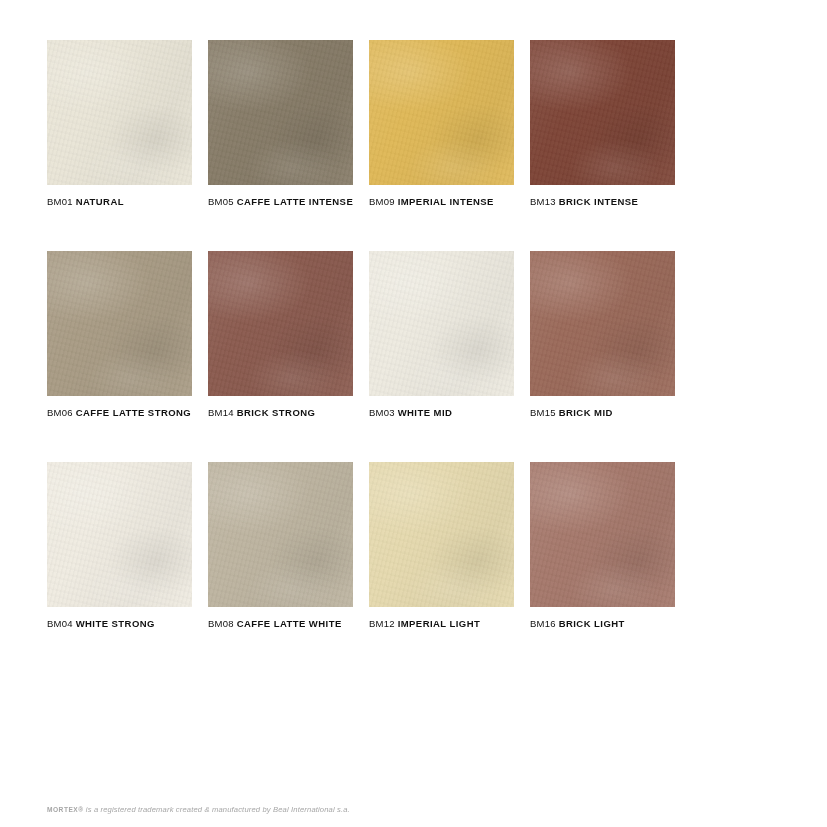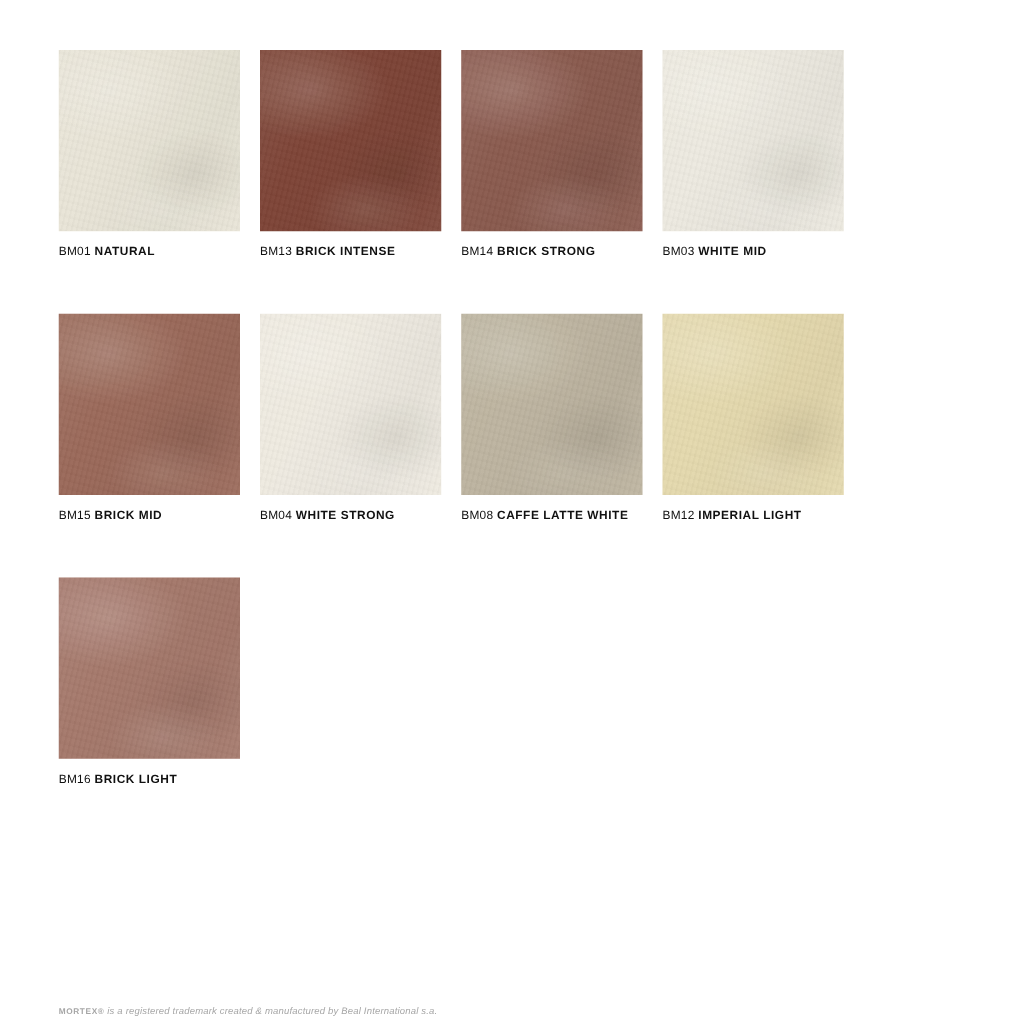--- a/index.html
+++ b/index.html
@@ -112,22 +112,34 @@
 <body>
 
 <div class="sheet">
 
   <div class="swatch-grid">
       <div class="swatch-cell">
         <div class="swatch-chip" style="background-color: rgb(233, 229, 215);"></div>
         <div class="swatch-label"><span class="swatch-code">BM01</span> <span class="swatch-name">NATURAL</span></div>
       </div>
       <div class="swatch-cell">
+        <div class="swatch-chip" style="background-color: rgb(134, 123, 103);"></div>
+        <div class="swatch-label"><span class="swatch-code">BM05</span> <span class="swatch-name">CAFFE LATTE INTENSE</span></div>
+      </div>
+      <div class="swatch-cell">
+        <div class="swatch-chip" style="background-color: rgb(223, 184, 87);"></div>
+        <div class="swatch-label"><span class="swatch-code">BM09</span> <span class="swatch-name">IMPERIAL INTENSE</span></div>
+      </div>
+      <div class="swatch-cell">
         <div class="swatch-chip" style="background-color: rgb(125, 68, 54);"></div>
         <div class="swatch-label"><span class="swatch-code">BM13</span> <span class="swatch-name">BRICK INTENSE</span></div>
+      </div>
+      <div class="swatch-cell">
+        <div class="swatch-chip" style="background-color: rgb(168, 155, 132);"></div>
+        <div class="swatch-label"><span class="swatch-code">BM06</span> <span class="swatch-name">CAFFE LATTE STRONG</span></div>
       </div>
       <div class="swatch-cell">
         <div class="swatch-chip" style="background-color: rgb(138, 90, 78);"></div>
         <div class="swatch-label"><span class="swatch-code">BM14</span> <span class="swatch-name">BRICK STRONG</span></div>
       </div>
       <div class="swatch-cell">
         <div class="swatch-chip" style="background-color: rgb(237, 234, 224);"></div>
         <div class="swatch-label"><span class="swatch-code">BM03</span> <span class="swatch-name">WHITE MID</span></div>
       </div>
       <div class="swatch-cell">

